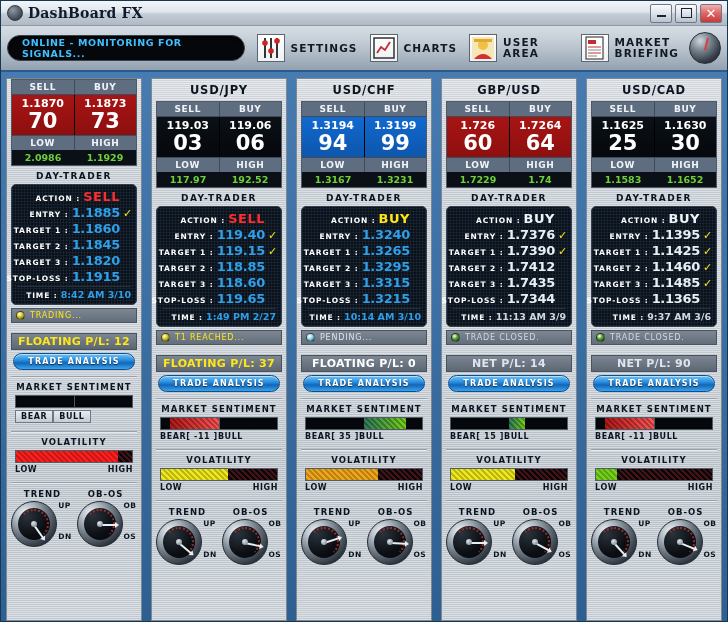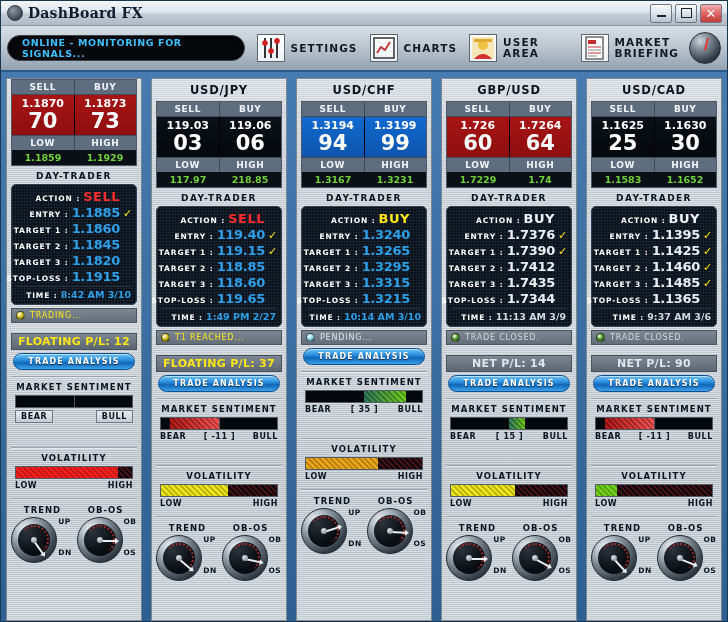--- a/index.html
+++ b/index.html
@@ -223,22 +223,22 @@
     margin: 0 8px; height: 13px; background: #05080c;
     border: 1px solid #525c67; position: relative; overflow: hidden;
     box-shadow: inset 0 0 3px #000;
   }
   .meter .center-tick {
     position: absolute; left: 50%; top: 0; bottom: 0; width: 1px;
     background: #4a5562;
   }
   .meter .fill { position: absolute; top: 0; bottom: 0; }
   .sent-labels {
-    display: flex; justify-content: space-between; align-items: center;
-    margin: 2px 8px 16px;
+    display: flex; align-items: center;
+    margin: 2px 8px 0;
   }
   .sent-labels span {
     font-size: 8px; font-weight: bold; color: #0b1520; letter-spacing: 0.6px;
   }
   .bear-btn, .bull-btn {
     border: 1px solid #6e7983; background: linear-gradient(180deg,#e8ecf0 0%,#c4ccd4 100%);
     padding: 1px 5px; font-size: 8px; font-weight: bold; color: #0b1520;
     letter-spacing: 0.6px;
   }
 
@@ -392,21 +392,21 @@
         <div class="q-cell">
           <span class="q-small">1.1873</span>
           <span class="q-big">73</span>
         </div>
       </div>
       <div class="q-foot">
         <div>LOW</div>
         <div>HIGH</div>
       </div>
       <div class="q-lowhigh">
-        <div>1.1859</div>
+        <div>2.0986</div>
         <div>1.1929</div>
       </div>
     </div>
 
     <div class="dt-title">DAY-TRADER</div>
 
     <div class="dt-box">
       <div class="dt-row">
         <span class="dt-lbl">ACTION :</span>
         <span class="dt-val action-sell">SELL</span>
@@ -539,21 +539,21 @@
           <span class="q-small">119.06</span>
           <span class="q-big">06</span>
         </div>
       </div>
       <div class="q-foot">
         <div>LOW</div>
         <div>HIGH</div>
       </div>
       <div class="q-lowhigh">
         <div>117.97</div>
-        <div>218.85</div>
+        <div>192.52</div>
       </div>
     </div>
 
     <div class="dt-title">DAY-TRADER</div>
 
     <div class="dt-box">
       <div class="dt-row">
         <span class="dt-lbl">ACTION :</span>
         <span class="dt-val action-sell">SELL</span>
         <span class="check empty">✓</span>
@@ -735,20 +735,23 @@
         <span class="dt-lbl">TIME :</span>
         <span class="dt-time">10:14 AM 3/10</span>
       </div>
     </div>
 
     <div class="st-strip">
       <span class="st-dot" style="background:radial-gradient(circle at 35% 30%, #fff 0%, #8fd8f0 45%, rgba(0,0,0,.6) 100%)"></span>
       <span class="st-text" style="color:#dde4eb">PENDING...</span>
     </div>
 
+    <div class="pl-strip">
+      <span class="pl-text" style="color:#ffffff">FLOATING P/L: 0</span>
+    </div>
 
     <div class="ta-btn">
       <span>TRADE ANALYSIS</span>
     </div>
 
     <div class="divider"></div>
 
     <div class="panel-sec">
       <div class="sec-title">MARKET SENTIMENT</div>
       <div class="meter">

